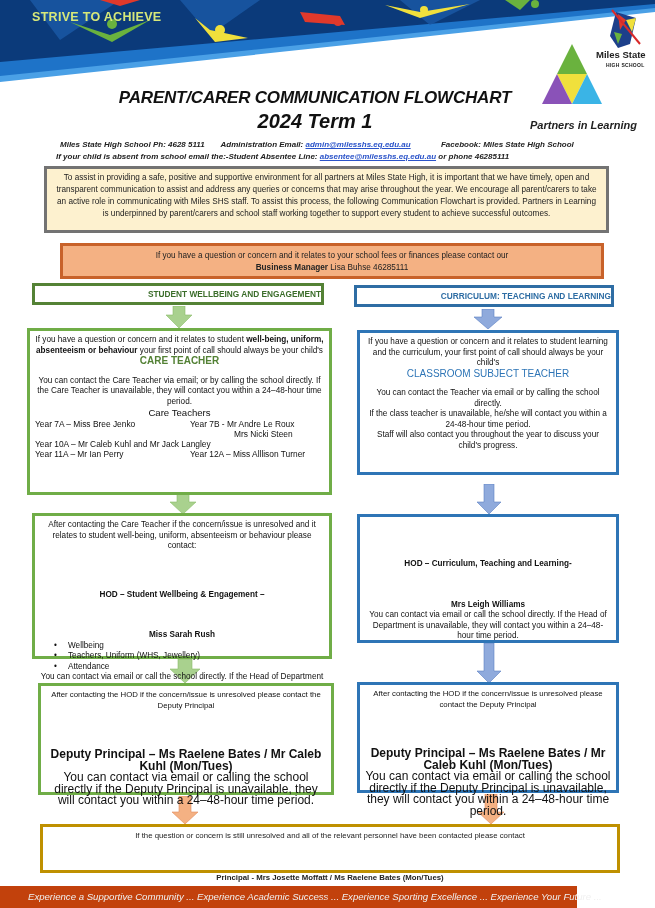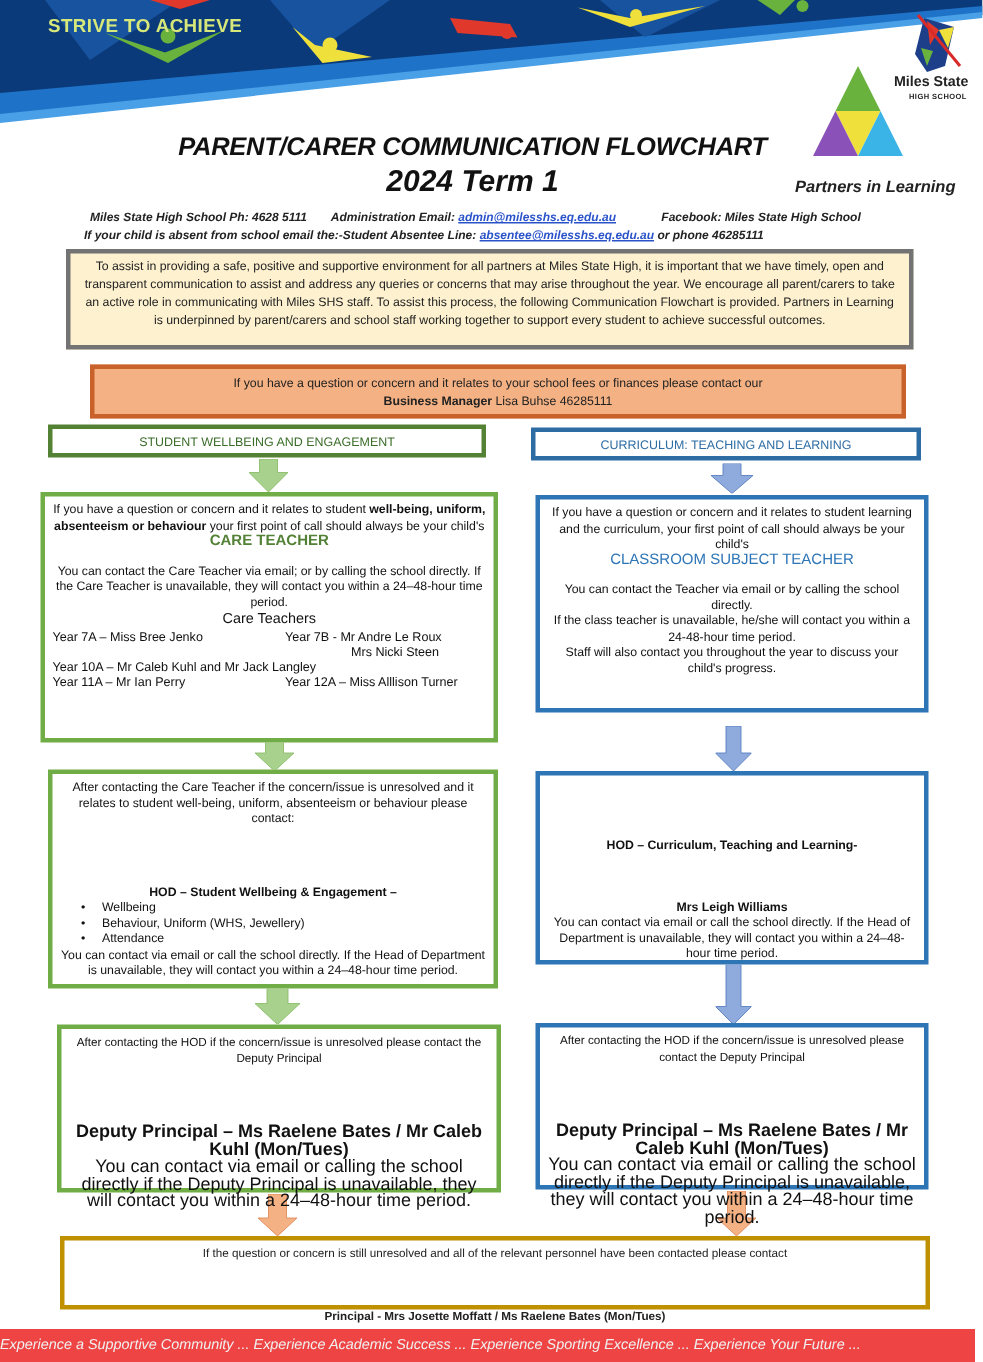--- a/index.html
+++ b/index.html
@@ -26,21 +26,21 @@
   .contact1 a, .contact2 a { color:#2a53c9; text-decoration:underline; }
   .gap { display:inline-block; width:14px; }
 
   
   .intro { left:44px; top:166px; width:565px; height:67px; background:#fdf1cf; border:3px solid #737373; font-size:8.2px; line-height:12.1px; text-align:center; padding:3px 6px; color:#222; }
 
   
   .business { left:60px; top:243px; width:544px; height:36px; background:#f4b183; border:3px solid #c8622a; font-size:8.2px; text-align:center; padding:4px 4px; line-height:12px; color:#222; }
 
   
-  .hdr { height:22px; border:3px solid #538135; background:#fff; text-align:center; font-size:8.3px; font-weight:normal; line-height:16px; }
+  .hdr { height:22px; border:3px solid #538135; background:#fff; text-align:right; font-size:8.3px; font-weight:bold; line-height:16px; }
   .hdr.green { left:32px; top:283px; width:292px; border-color:#548235; color:#3b6d2a; }
   .hdr.blue { left:354px; top:285px; width:260px; border-color:#2e6da4; color:#2e6da4; }
 
   
   .box { background:#fff; text-align:center; font-size:8.2px; line-height:10.5px; color:#111; padding:4px 5px; }
   .gbox { border:3px solid #70ad47; }
   .bbox { border:3px solid #2e75b6; }
   .hl-green { color:#538135; font-weight:bold; font-size:10px; }
   .hl-blue { color:#2e75b6; font-weight:normal; font-size:10px; }
   .bold { font-weight:bold;margin-top:30px; }
@@ -48,21 +48,21 @@
 
   .g1 { left:27px; top:328px; width:305px; height:167px; }
   .b1 { left:357px; top:330px; width:262px; height:145px; }
   .g2 { left:32px; top:513px; width:300px; height:146px; }
   .b2 { left:357px; top:514px; width:262px; height:129px; }
   .g3 { left:38px; top:683px; width:296px; height:112px; }
   .b3 { left:357px; top:682px; width:262px; height:111px; }
 
   .final { left:40px; top:824px; width:580px; height:49px; border:3px solid #bf9000; background:#fff; text-align:center; font-size:7.8px; line-height:12px; padding:3px 4px; color:#222; }
 
-  .footer { left:0; top:886px; width:650px; height:22px; background:#ef4444; color:#f0f0f0; font-size:9.6px; font-style:italic; line-height:22px; white-space:nowrap; }
+  .footer { left:0; top:886px; width:577px; height:22px; background:#c2410c; color:#f0f0f0; font-size:9.6px; font-style:italic; line-height:22px; padding-left:28px; white-space:nowrap; }
 
   
   .ct { text-align:left; font-size:8.4px; line-height:10px; margin-top:1px; }
   .ct-row { display:flex; }
   .ct-row span:first-child { width:155px; display:inline-block; }
   .ct-wide { display:block; }
 
   ul.bul { list-style:none; margin:0; padding:0; text-align:left; }
   ul.bul li { padding-left:28px; position:relative; line-height:10.5px; }
   ul.bul li::before { content:"\2022"; position:absolute; left:14px; }
@@ -194,23 +194,24 @@
   <div style="height:9px"></div>
   <div>You can contact the Teacher via email or by calling the school directly.</div>
   <div>If the class teacher is unavailable, he/she will contact you within a 24-48-hour time period.</div>
   <div>Staff will also contact you throughout the year to discuss your child's progress.</div>
 </div>
 
 <div class="abs box gbox g2">
   <div>After contacting the Care Teacher if the concern/issue is unresolved and it relates to student well-being, uniform, absenteeism or behaviour please contact:</div>
   <div style="height:8px"></div>
   <div class="bold">HOD – Student Wellbeing &amp; Engagement –</div>
+  <div class="bold">Miss Sarah Rush</div>
   <ul class="bul">
     <li>Wellbeing</li>
-    <li>Behaviour, Uniform (WHS, Jewellery)</li>
+    <li>Teachers, Uniform (WHS, Jewellery)</li>
     <li>Attendance</li>
   </ul>
   <div>You can contact via email or call the school directly. If the Head of Department is unavailable, they will contact you within a 24–48-hour time period.</div>
 </div>
 
 <div class="abs box bbox b2">
   <div style="height:8px"></div>
   <div class="bold">HOD – Curriculum, Teaching and Learning-</div>
   <div class="bold">Mrs Leigh Williams</div>
   <div>You can contact via email or call the school directly. If the Head of Department is unavailable, they will contact you within a 24–48-hour time period.</div>

